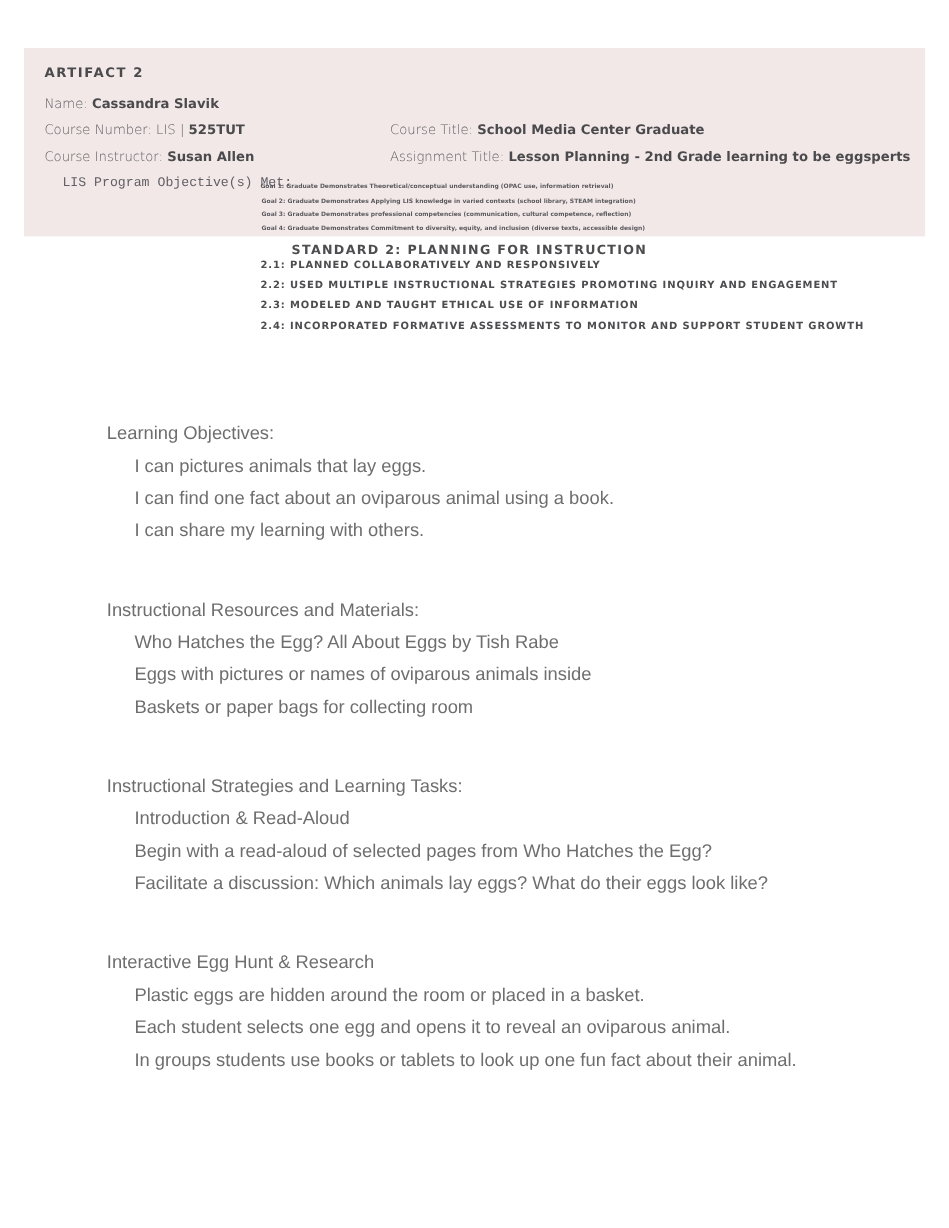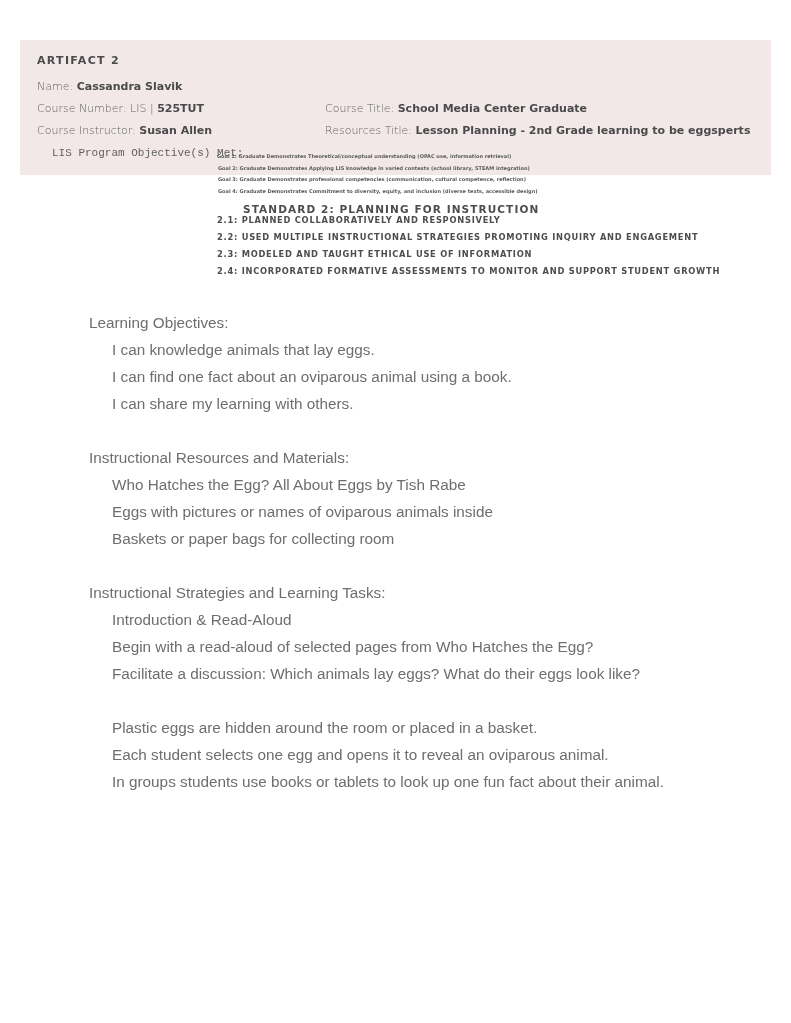--- a/index.html
+++ b/index.html
@@ -1,21 +1,21 @@
 <!DOCTYPE html>
 <html><head>
   <meta charset="utf-8">
   <style>
     html, body { margin: 0; padding: 0; background: #ffffff; }
     body {
       width: 791px; height: 1023px; position: relative; overflow: hidden;
       font-family: "Liberation Sans", sans-serif;
     }
     .header-box {
-      position: absolute; left: 20px; top: 40px; width: 751px; height: 135px;
+      position: absolute; left: 20px; top: 40px; width: 751px; height: 157px;
       background: #f3e8e8;
     }
     .hdr { position: absolute; color: #555558; font-family: "DejaVu Sans", sans-serif; white-space: nowrap; }
     .artifact-title { left: 17px; top: 14px; font-size: 11px; font-weight: bold; letter-spacing: 1.3px; color: #4a4a4d; }
     .hdr-line { font-size: 11px; font-weight: 300; color: #606064; }
     .hdr-line b { font-weight: bold; color: #4a4a4d; }
     .name-line { left: 17px; top: 40px; }
     .course-num { left: 17px; top: 62px; }
     .instructor { left: 17px; top: 84px; }
     .course-title { left: 305px; top: 62px; }
@@ -30,21 +30,21 @@
       font-family: "DejaVu Sans", sans-serif; font-size: 10.5px; font-weight: bold;
       letter-spacing: 1.1px; color: #4d4d50; white-space: nowrap;
     }
     .standards { position: absolute; left: 217px; top: 212px; }
     .std-item {
       font-family: "DejaVu Sans", sans-serif; font-size: 8.3px; font-weight: bold;
       letter-spacing: 0.75px; color: #4d4d50; line-height: 17px; white-space: nowrap;
     }
 
     .content { position: absolute; left: 89px; top: 309px; color: #6e6e6e; font-family: "Liberation Sans", sans-serif; font-size: 15.3px; }
-    .section { margin-bottom: 27px; }
+    .section { margin-bottom: 27px; margin-top: 39px; }
     .sec-heading { line-height: 27px; }
     .sec-item { line-height: 27px; padding-left: 23px; white-space: nowrap; }
   </style>
 </head>
 <body>
 
 <div class="header-box">
   <div class="hdr artifact-title">ARTIFACT 2</div>
   <div class="hdr hdr-line name-line">
     <span>Name:</span>
@@ -56,21 +56,21 @@
   </div>
   <div class="hdr hdr-line instructor">
     <span>Course Instructor:</span>
     <b>Susan Allen</b>
   </div>
   <div class="hdr hdr-line course-title">
     <span>Course Title:</span>
     <b>School Media Center Graduate</b>
   </div>
   <div class="hdr hdr-line assign-title">
-    <span>Resources Title:</span>
+    <span>Assignment Title:</span>
     <b>Lesson Planning - 2nd Grade learning to be eggsperts</b>
   </div>
   <div class="hdr objectives-label">LIS Program Objective(s) Met:</div>
   <div class="goals">
     <div class="goal">Goal 1: Graduate Demonstrates Theoretical/conceptual understanding (OPAC use, information retrieval)</div>
     <div class="goal">Goal 2: Graduate Demonstrates Applying LIS knowledge in varied contexts (school library, STEAM integration)</div>
     <div class="goal">Goal 3: Graduate Demonstrates professional competencies (communication, cultural competence, reflection)</div>
     <div class="goal">Goal 4: Graduate Demonstrates Commitment to diversity, equity, and inclusion (diverse texts, accessible design)</div>
   </div>
 </div>
@@ -79,34 +79,35 @@
 <div class="standards">
   <div class="std-item">2.1: PLANNED COLLABORATIVELY AND RESPONSIVELY</div>
   <div class="std-item">2.2: USED MULTIPLE INSTRUCTIONAL STRATEGIES PROMOTING INQUIRY AND ENGAGEMENT</div>
   <div class="std-item">2.3: MODELED AND TAUGHT ETHICAL USE OF INFORMATION</div>
   <div class="std-item">2.4: INCORPORATED FORMATIVE ASSESSMENTS TO MONITOR AND SUPPORT STUDENT GROWTH</div>
 </div>
 
 <div class="content">
   <div class="section">
     <div class="sec-heading">Learning Objectives:</div>
-    <div class="sec-item">I can knowledge animals that lay eggs.</div>
+    <div class="sec-item">I can pictures animals that lay eggs.</div>
     <div class="sec-item">I can find one fact about an oviparous animal using a book.</div>
     <div class="sec-item">I can share my learning with others.</div>
   </div>
   <div class="section">
     <div class="sec-heading">Instructional Resources and Materials:</div>
     <div class="sec-item">Who Hatches the Egg? All About Eggs by Tish Rabe</div>
     <div class="sec-item">Eggs with pictures or names of oviparous animals inside</div>
     <div class="sec-item">Baskets or paper bags for collecting room</div>
   </div>
   <div class="section">
     <div class="sec-heading">Instructional Strategies and Learning Tasks:</div>
     <div class="sec-item">Introduction &amp; Read-Aloud</div>
     <div class="sec-item">Begin with a read-aloud of selected pages from Who Hatches the Egg?</div>
     <div class="sec-item">Facilitate a discussion: Which animals lay eggs? What do their eggs look like?</div>
   </div>
   <div class="section">
+    <div class="sec-heading">Interactive Egg Hunt &amp; Research</div>
     <div class="sec-item">Plastic eggs are hidden around the room or placed in a basket.</div>
     <div class="sec-item">Each student selects one egg and opens it to reveal an oviparous animal.</div>
     <div class="sec-item">In groups students use books or tablets to look up one fun fact about their animal.</div>
   </div>
 </div>
 
 </body></html>

